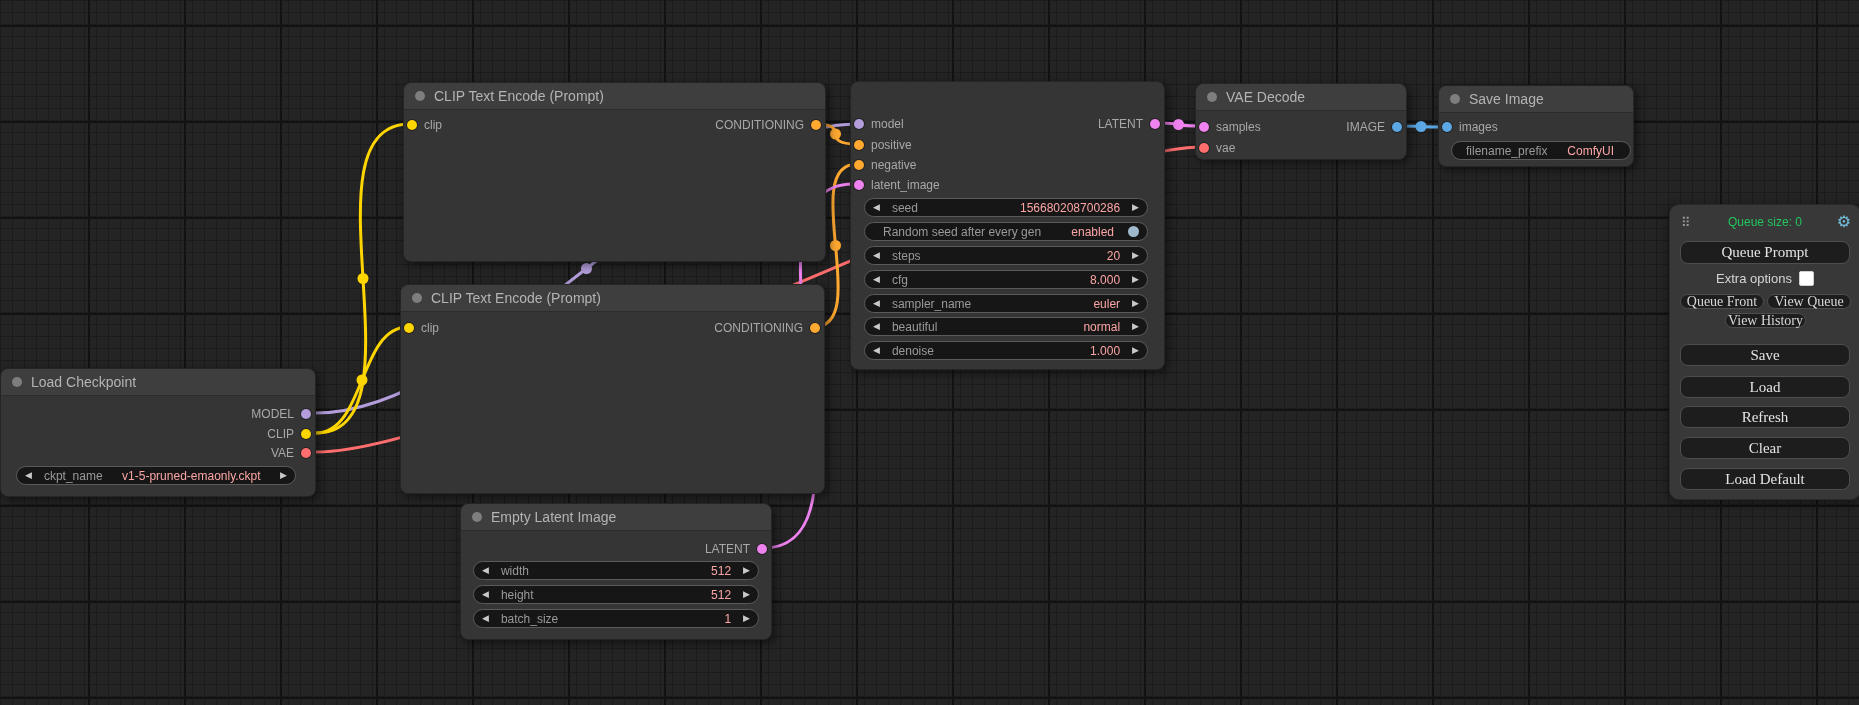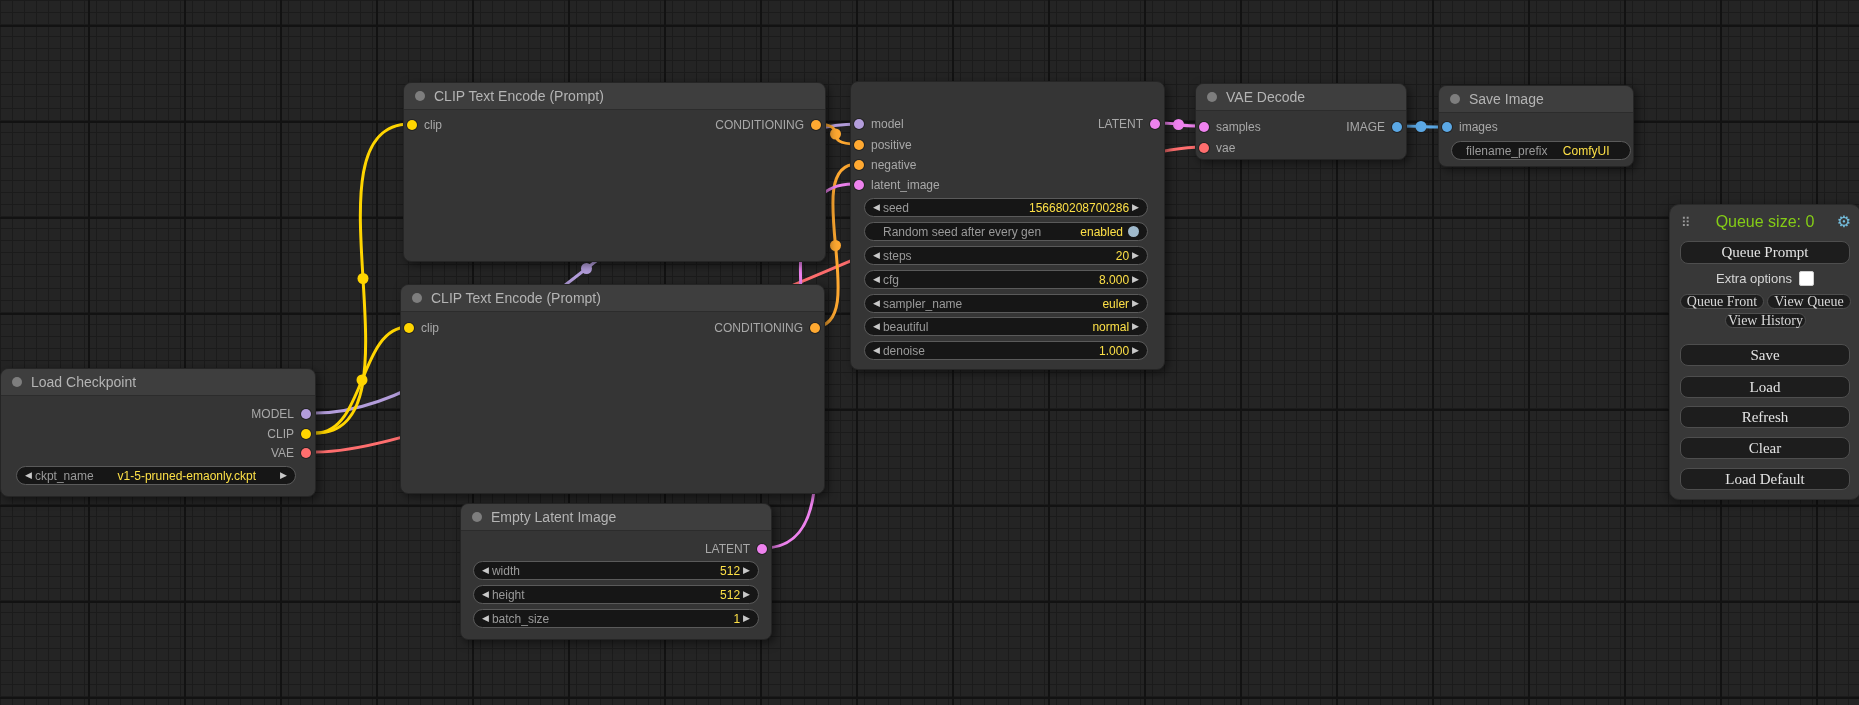--- a/index.html
+++ b/index.html
@@ -27,38 +27,38 @@
   .dot{width:10px;height:10px;border-radius:50%;flex:0 0 auto;
     box-shadow:0 0 0 1px rgba(0,0,0,.35);}
   .dot.model{background:var(--c-model);}
   .dot.clip{background:var(--c-clip);}
   .dot.vae{background:var(--c-vae);}
   .dot.conditioning{background:var(--c-conditioning);}
   .dot.latent{background:var(--c-latent);}
   .dot.image{background:var(--c-image);}
   .widget{position:absolute;height:19px;box-sizing:border-box;background:#161616;
     border:1px solid #5a5a5a;border-radius:10px;display:flex;align-items:center;
-    gap:3px;font-size:12px;color:#9a9a9a;padding:0 8px;white-space:nowrap;}
+    gap:12px;font-size:12px;color:#9a9a9a;padding:0 8px;white-space:nowrap;}
   .arrow{color:#c9c9c9;font-size:9px;line-height:1;flex:0 0 auto;}
-  .wvalue{margin-left:auto;color:#fde047;}
+  .wvalue{margin-left:auto;color:#fca5a5;}
   .wvalue.center{margin-left:auto;margin-right:auto;}
   .toggle-dot{width:11px;height:11px;border-radius:50%;background:var(--c-toggle);
     flex:0 0 auto;margin-left:2px;}
   .prompt{position:absolute;box-sizing:border-box;background:#1a1a1a;
     border:1px solid #111;border-radius:3px;color:#d6d6d6;
     font-family:"DejaVu Sans Mono",monospace;font-size:10.5px;line-height:1.55;
     padding:5px 6px;white-space:pre-wrap;overflow:hidden;}
   
   #qpanel{position:absolute;left:1669px;top:204px;width:190px;height:294px;z-index:3;
     background:#383838;border:1px solid #2a2a2a;border-radius:10px;
     box-shadow:0 3px 12px rgba(0,0,0,.45);}
   .qhead{position:absolute;left:0;top:7px;width:100%;height:20px;display:flex;
     align-items:center;}
   .qhandle{position:absolute;left:11px;color:#9a9a9a;font-size:13px;cursor:grab;}
-  .qsize{width:100%;text-align:center;color:#84cc16;font-size:16px;}
+  .qsize{width:100%;text-align:center;color:#22c55e;font-size:12px;}
   .qgear{position:absolute;right:9px;top:0;color:var(--c-gear);font-size:16px;
     line-height:20px;cursor:pointer;}
   .qbtn{position:absolute;box-sizing:border-box;background:#1d1d1d;
     border:1px solid #4e4e4e;border-radius:8px;color:#e4e4e4;display:flex;
     align-items:center;justify-content:center;cursor:pointer;font-family:Liberation Serif, serif;}
   .qbig{left:10px;width:170px;height:22px;font-size:15px;}
   .qsmall{height:15px;font-size:14px;border-radius:8px;color:#d8d8d8;}
   .extras{position:absolute;left:0;top:66px;width:100%;display:flex;
     align-items:center;justify-content:center;gap:7px;color:#d6d6d6;font-size:13px;}
   .checkbox{width:13px;height:13px;background:#fff;border-radius:2px;

